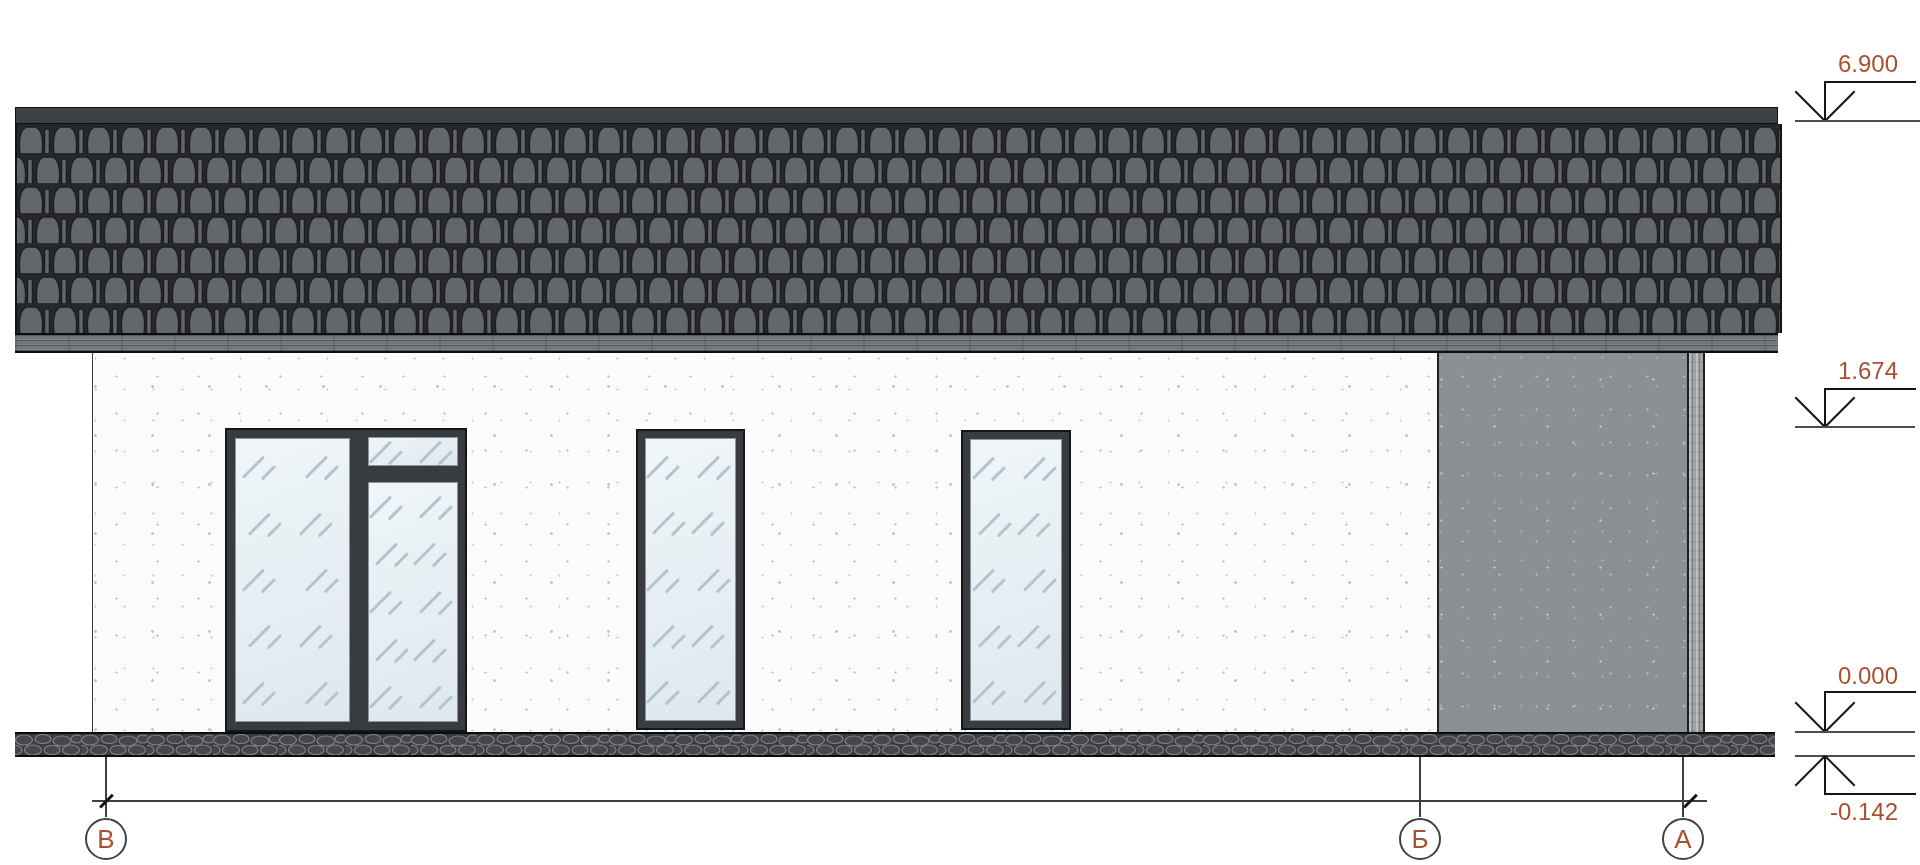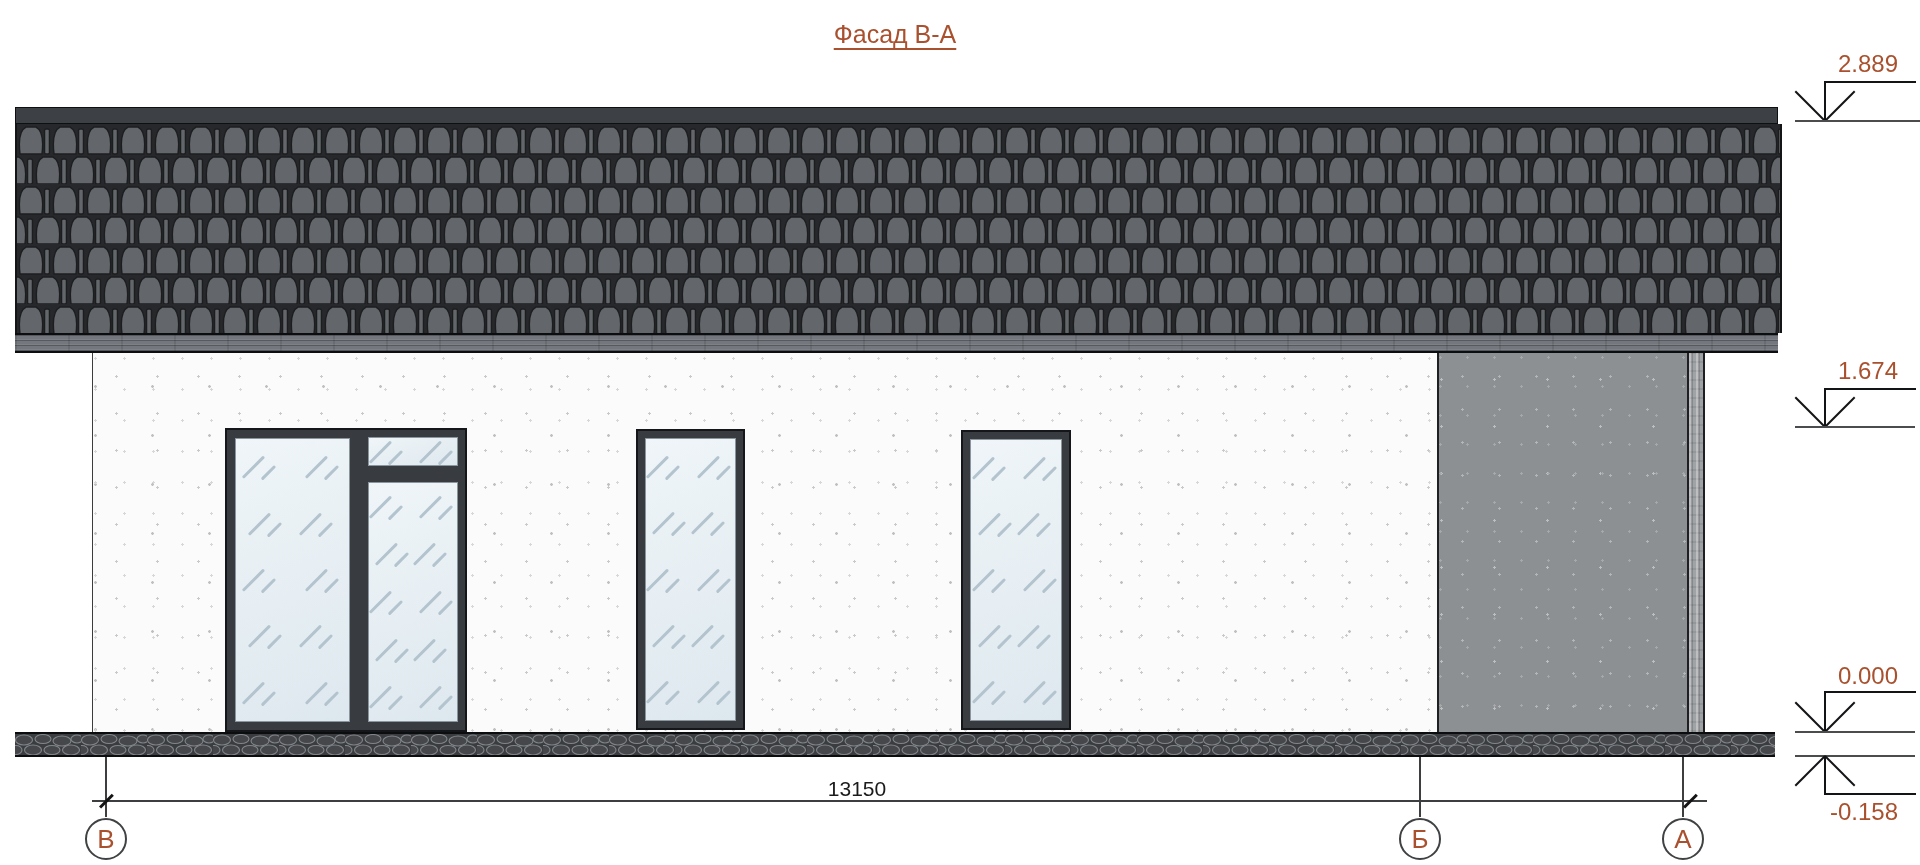--- a/index.html
+++ b/index.html
@@ -63,21 +63,20 @@
   .arm.dr{transform-origin:50% 100%;transform:rotate(45deg);}
   .arm.ul{transform-origin:50% 0%;transform:rotate(-45deg);}
   .arm.ur{transform-origin:50% 0%;transform:rotate(45deg);}
   .lvl{position:absolute;height:1.5px;background:#4a4c4e;}
 </style>
 </head>
 <body>
 
 <div id="stage">
 
-  <div class="title">Фасад В-А</div>
 
   <div class="ridge"></div>
   <svg class="tiles" width="1763" height="209">
     <defs>
       <pattern id="tp" width="34" height="60" patternUnits="userSpaceOnUse">
         <rect width="34" height="60" fill="#26282b"></rect>
         <g fill="#63666a" stroke="#1b1d1f" stroke-width="1.5">
           <path d="M3,30 C1,14 3,6 9,3 L19,3 C25,6 27,14 25,30 Z"></path>
           <rect x="27.5" y="5" width="5" height="25" rx="1.5"></rect>
           <path d="M-14,60 C-16,44 -14,36 -8,33 L2,33 C8,36 10,44 8,60 Z"></path>
@@ -176,34 +175,33 @@
         <span class="refl" style="left: 53.5px; top: 235px;"></span>
       </div>
   </div>
 
   <div class="thin" style="left:105px;top:757px;width:1.5px;height:60px;"></div>
   <div class="thin" style="left:1419px;top:757px;width:1.5px;height:60px;"></div>
   <div class="thin" style="left:1682px;top:757px;width:1.5px;height:60px;"></div>
   <div class="thin" style="left:92px;top:800px;width:1615px;height:1.5px;"></div>
   <div class="tick" style="left:104.5px;top:792px;"></div>
   <div class="tick" style="left:1689px;top:792px;"></div>
-  <div class="dimtext">13150</div>
 
   <div class="bubble" style="left:85px;top:818px;">
     <span>В</span>
   </div>
   <div class="bubble" style="left:1399px;top:818px;">
     <span>Б</span>
   </div>
   <div class="bubble" style="left:1662px;top:818px;">
     <span>А</span>
   </div>
 
   <div>
-    <div class="etext" style="left:1795px;top:50px;">2.889</div>
+    <div class="etext" style="left:1795px;top:50px;">6.900</div>
     <div class="eline" style="left:1824px;top:81px;width:92px;height:2px;"></div>
     <div class="eline" style="left:1824px;top:81px;width:2px;height:40px;"></div>
     <div class="arm dl" style="left:1824px;top:79px;"></div>
     <div class="arm dr" style="left:1824px;top:79px;"></div>
     <div class="lvl" style="left:1795px;top:120px;width:125px;"></div>
   </div>
 
   <div>
     <div class="etext" style="left:1795px;top:357px;">1.674</div>
     <div class="eline" style="left:1824px;top:388px;width:92px;height:2px;"></div>
@@ -221,16 +219,16 @@
     <div class="arm dr" style="left:1824px;top:690px;"></div>
     <div class="lvl" style="left:1795px;top:731px;width:120px;"></div>
   </div>
 
   <div>
     <div class="lvl" style="left:1795px;top:755px;width:120px;"></div>
     <div class="arm ul" style="left:1824px;top:756px;"></div>
     <div class="arm ur" style="left:1824px;top:756px;"></div>
     <div class="eline" style="left:1824px;top:756px;width:2px;height:38px;"></div>
     <div class="eline" style="left:1824px;top:793px;width:92px;height:2px;"></div>
-    <div class="etext" style="left:1795px;top:798px;">-0.158</div>
+    <div class="etext" style="left:1795px;top:798px;">-0.142</div>
   </div>
 
 </div>
 
 </body></html>

